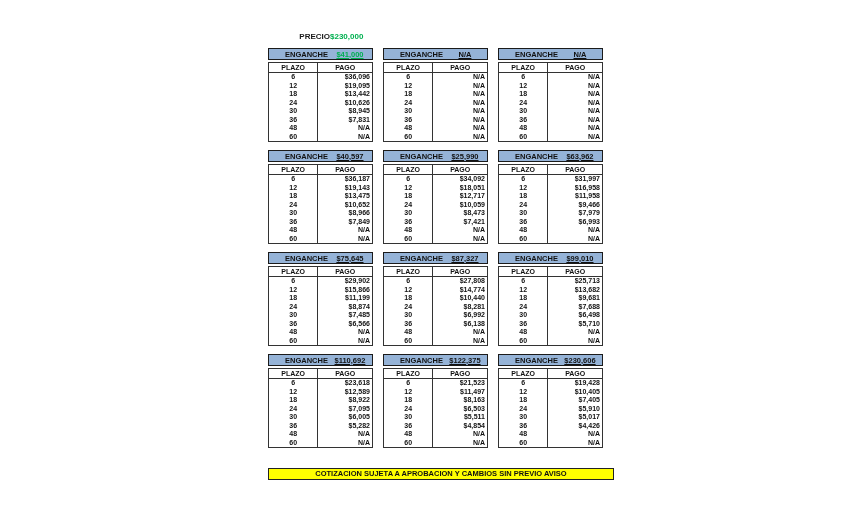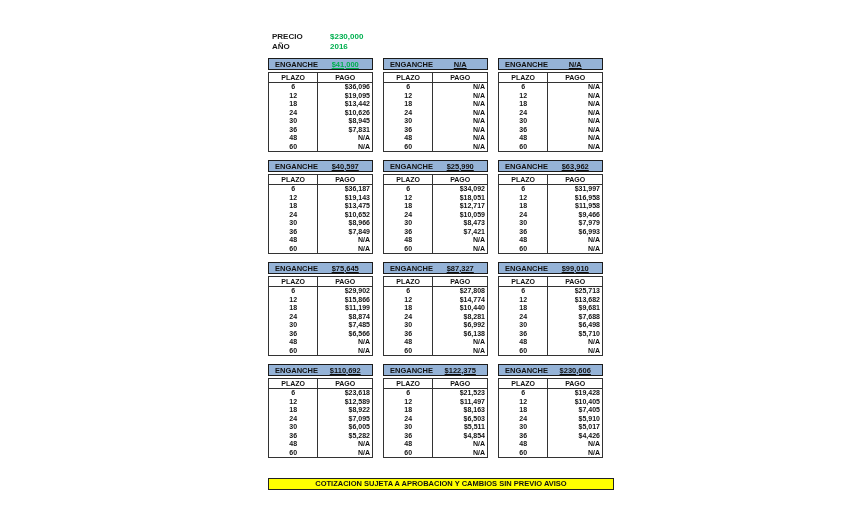--- a/index.html
+++ b/index.html
@@ -8,34 +8,34 @@
 
   .sheet { position: absolute; left: 268px; top: 24px; width: 346px; }
 
   .page-title {
     font-size: 14px; font-weight: bold; text-align: center;
     color: var(--title-blue, #1874D2); letter-spacing: 0.4px;
   }
 
   .info { margin-top: 8px; font-weight: bold; font-size: 8px; color: #1a1a1a; }
   .info-row { display: flex; height: 10px; line-height: 10px; }
-  .info-label { width: 62px; padding-left: 4px; }
+  .info-label { width: 62px; padding-left: 4px; text-align: right; }
   .info-value { width: 88px; text-align: left; color: var(--green, #00B050); }
 
   .grid {
     display: grid; grid-template-columns: repeat(3, 105px);
     column-gap: 10px; row-gap: 8px; margin-top: 6px;
   }
 
   .eng-header {
     height: 12px; background: var(--header-blue, #95B3D7);
     border: 1.5px solid #1b1b1b; display: flex; align-items: center;
     font-size: 7.5px; font-weight: bold; color: #111;
   }
-  .eng-label { flex: 1; padding-left: 6px; }
+  .eng-label { flex: 1; padding-left: 16px; }
   .eng-value { width: 52%; text-align: center; text-decoration: underline; }
   .eng-value.green { color: var(--green, #00B050); }
 
   .inner { margin-top: 2px; border: 1px solid #333; background: #fff; }
   .inner-head { display: flex; border-bottom: 1px solid #333; }
   .hcell {
     height: 9px; line-height: 9px; font-size: 7px; font-weight: bold;
     text-align: center; color: #111;
   }
   .hcell.h-plazo { width: 48%; border-right: 1px solid #333; }
@@ -60,24 +60,20 @@
 <body>
 
 <div class="sheet">
 
 
   <div class="info">
     <div class="info-row">
       <span class="info-label">PRECIO</span>
       <span class="info-value">$230,000</span>
     </div>
-    <div class="info-row">
-      <span class="info-label">AÑO</span>
-      <span class="info-value">2016</span>
-    </div>
   </div>
 
   <div class="grid">
   <div class="plan">
     <div class="eng-header">
       <span class="eng-label">ENGANCHE</span>
       <span class="eng-value green">$41,000</span>
     </div>
     <div class="inner">
       <div class="inner-head">

